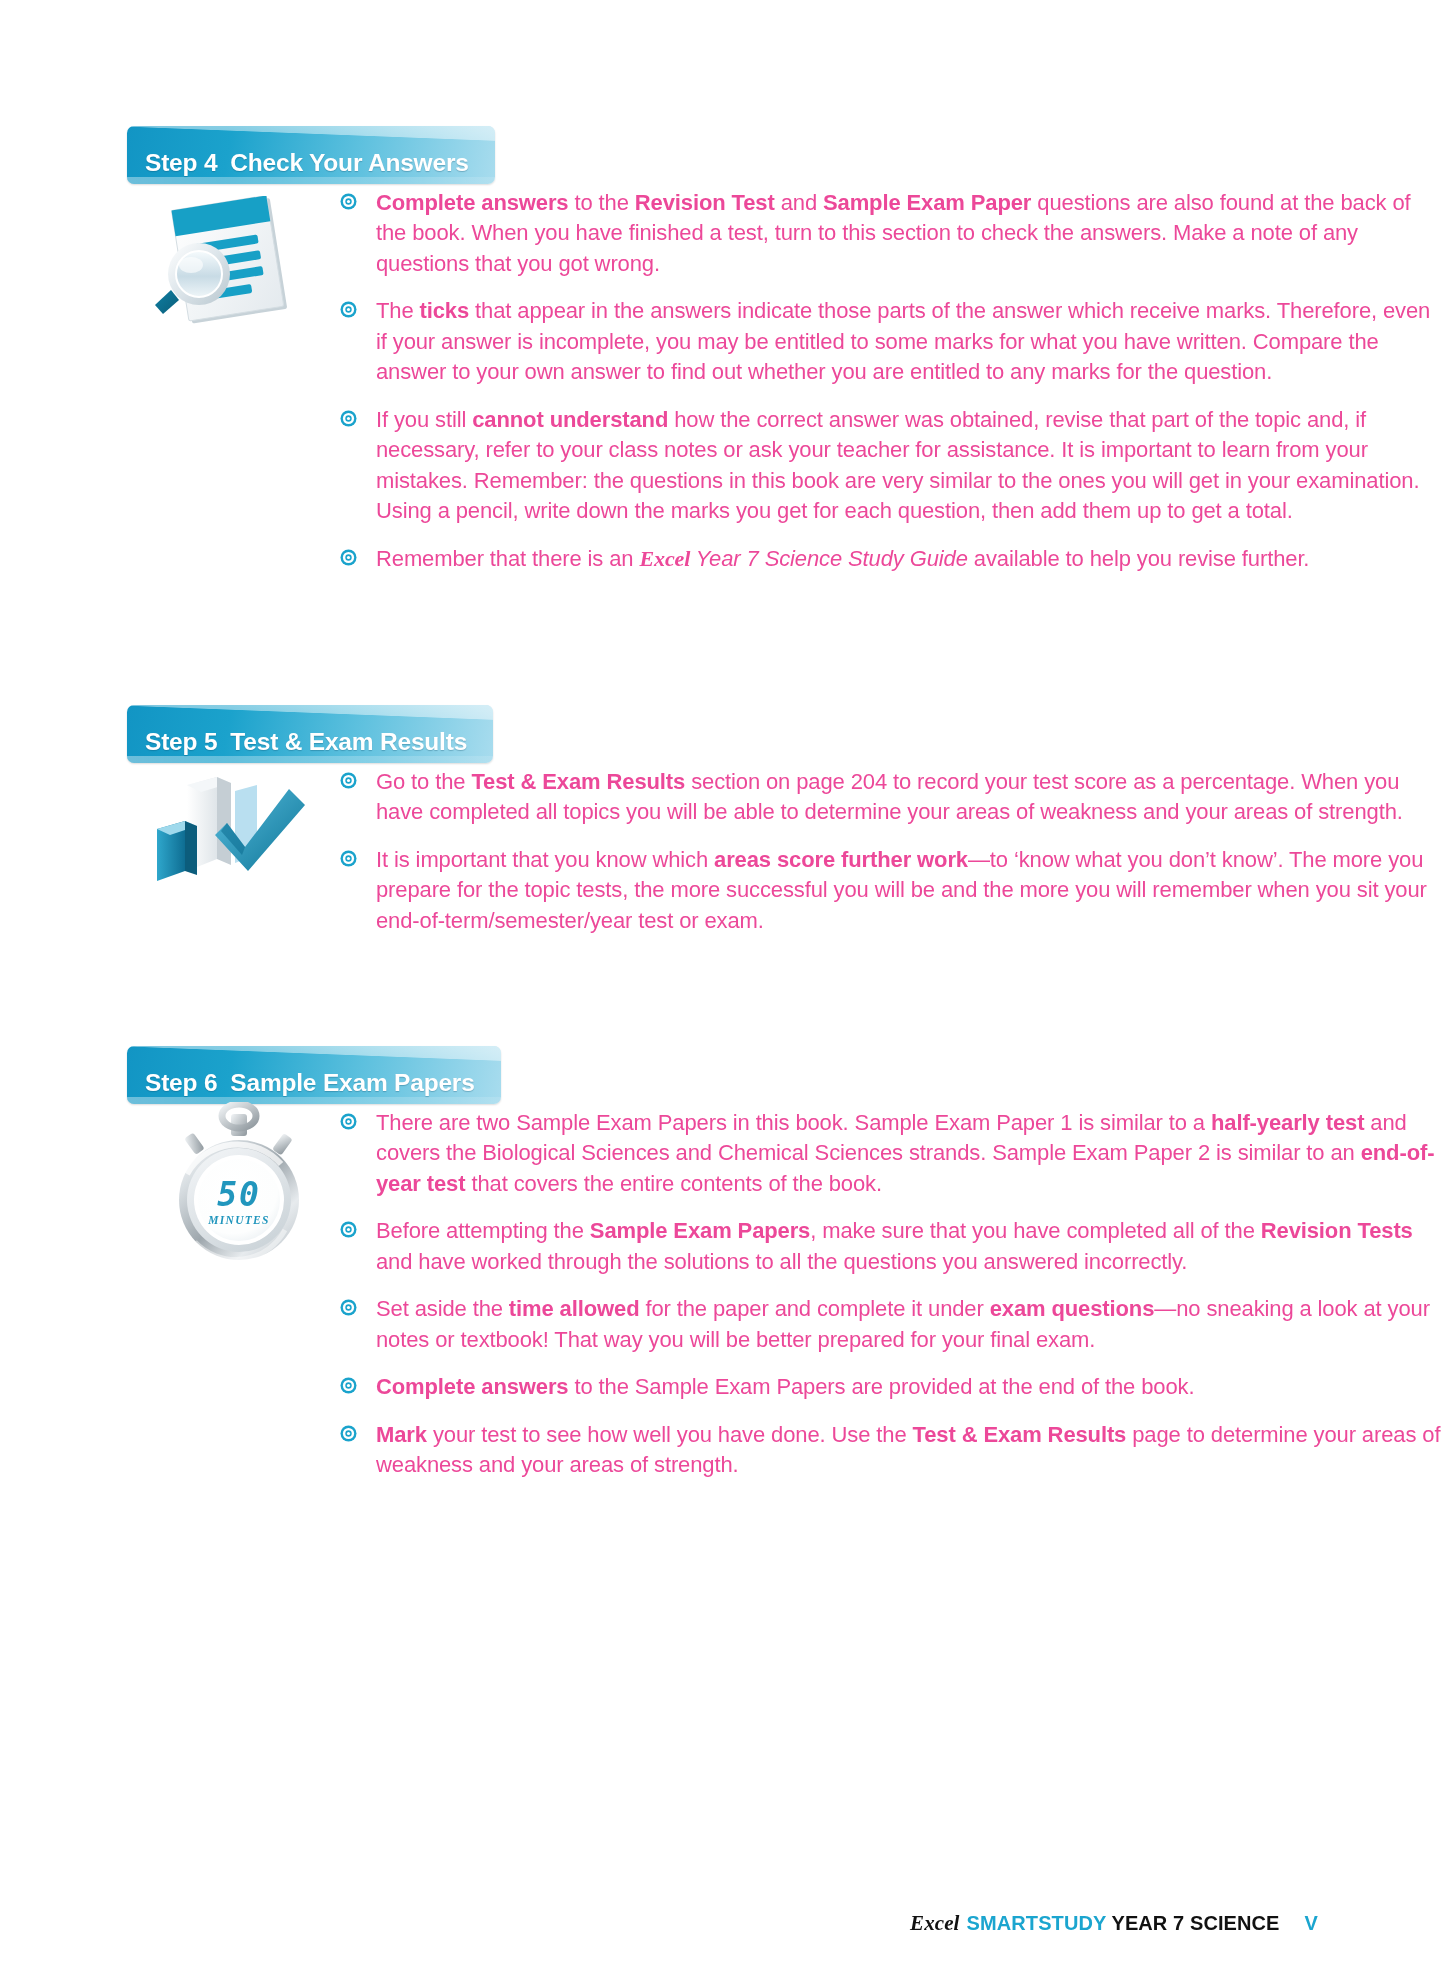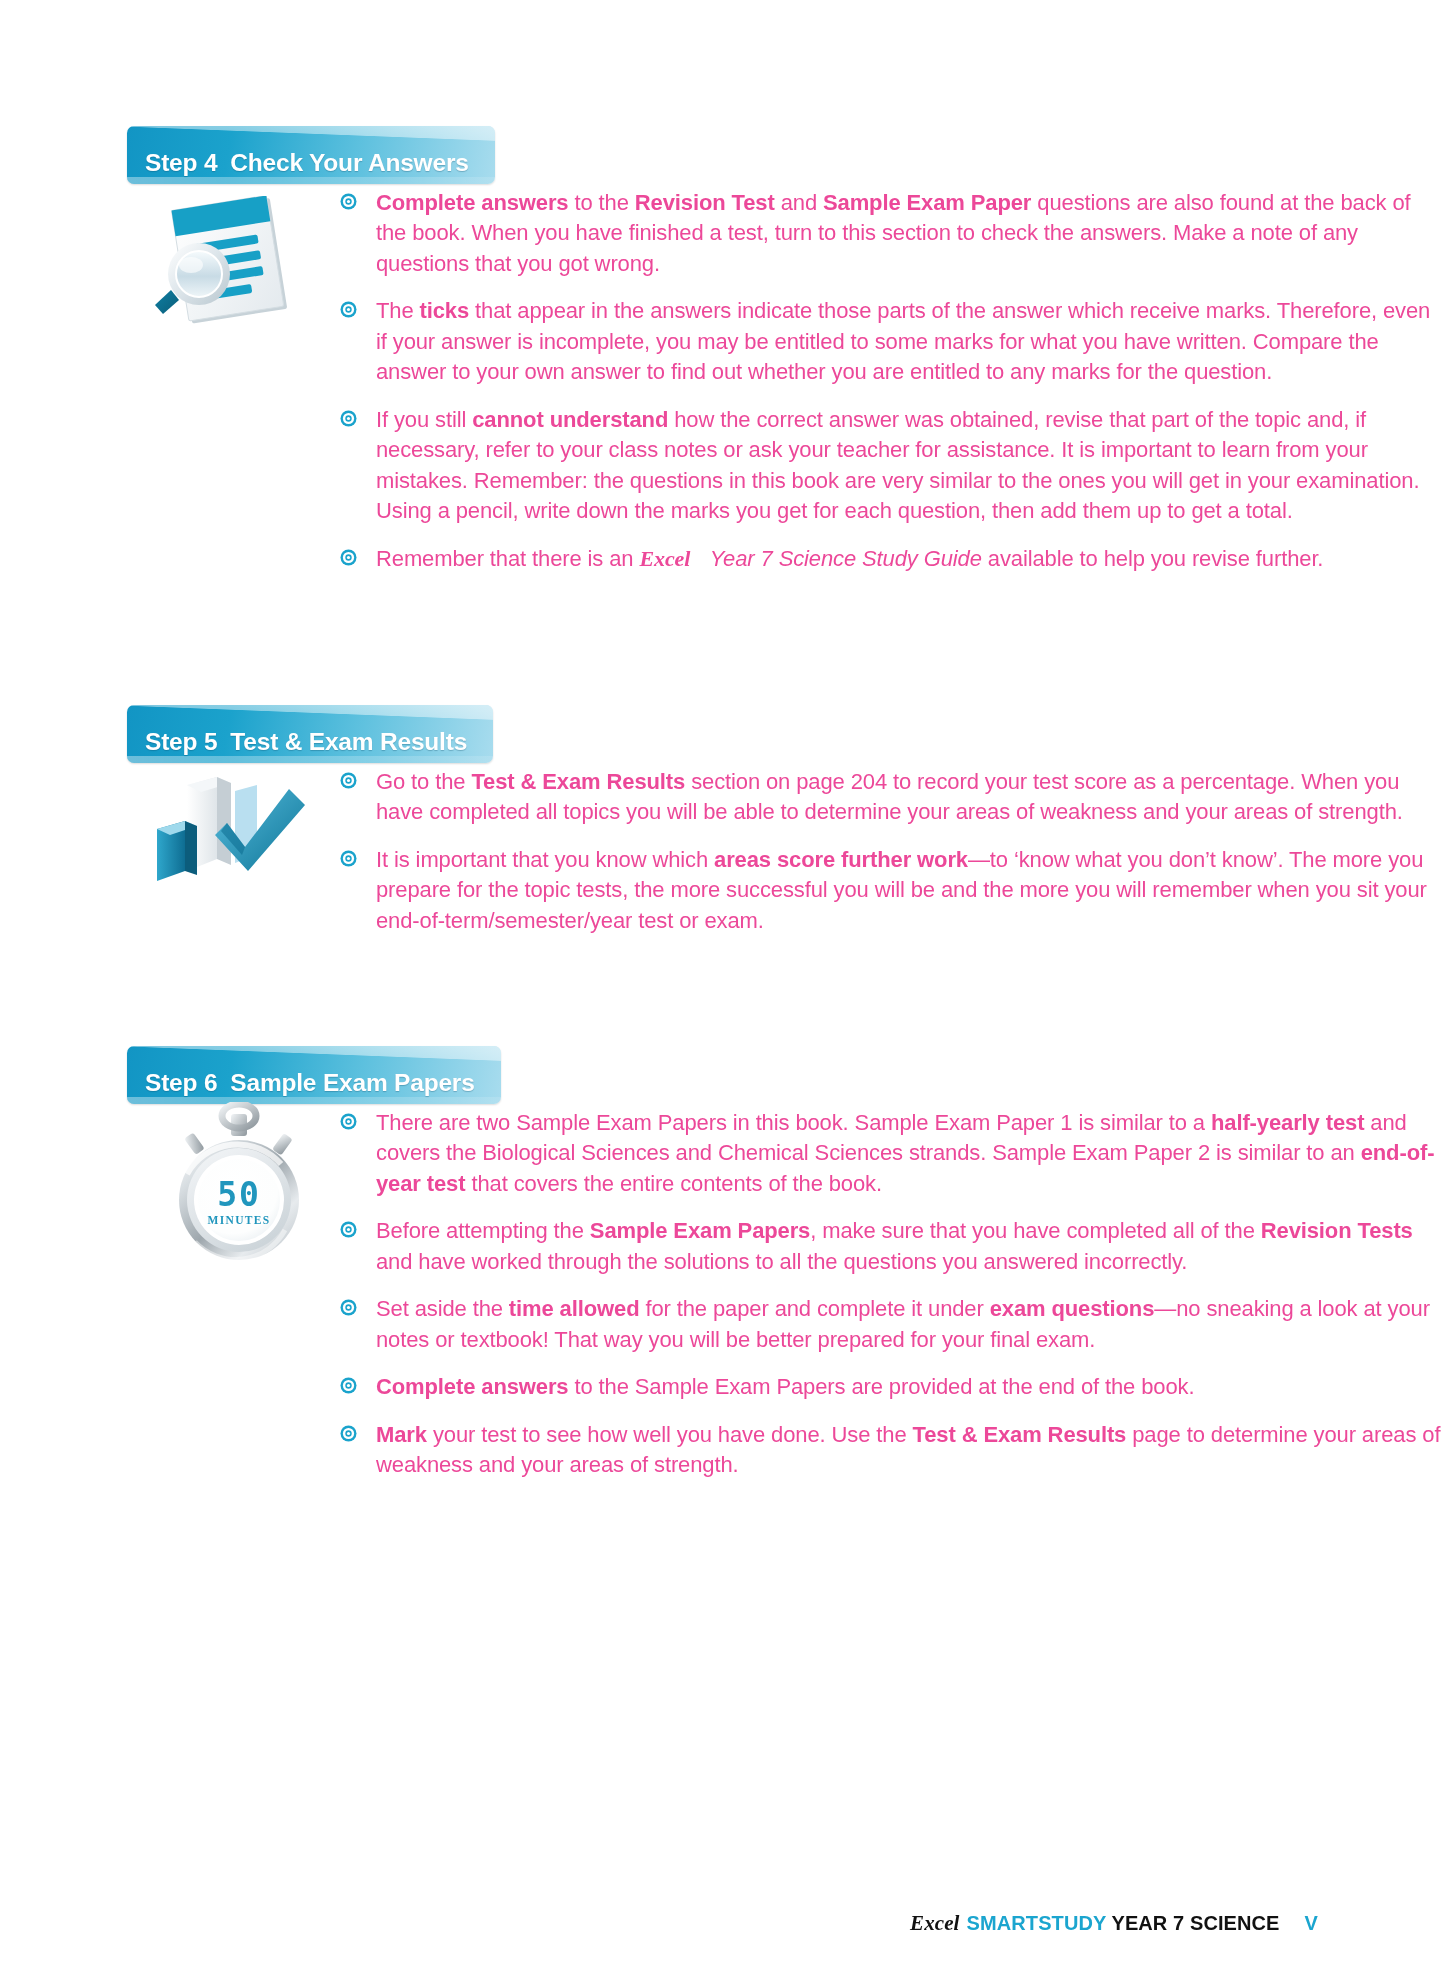--- a/index.html
+++ b/index.html
@@ -108,31 +108,32 @@
   .bullet-icon {
     position: absolute;
     left: 0;
     top: 5px;
     width: 17px;
     height: 17px;
   }
   .bullet-icon svg { display: block; }
 
   .bullet b { font-weight: 700; }
-  .bullet i { font-style: italic; padding-left: 14px; }
+  .bullet i { font-style: italic; }
   .bullet .excel-it {
     font-family: "Liberation Serif", serif;
     font-style: italic;
     font-weight: 700;
   }
 
   
   .illus {
     position: absolute;
     left: 0;
+    font-style: italic;
   }
 
   
   .footer {
     position: absolute;
     right: 127px;
     bottom: 46px;
     font-size: 20px;
     font-weight: 700;
     letter-spacing: 0.1px;

